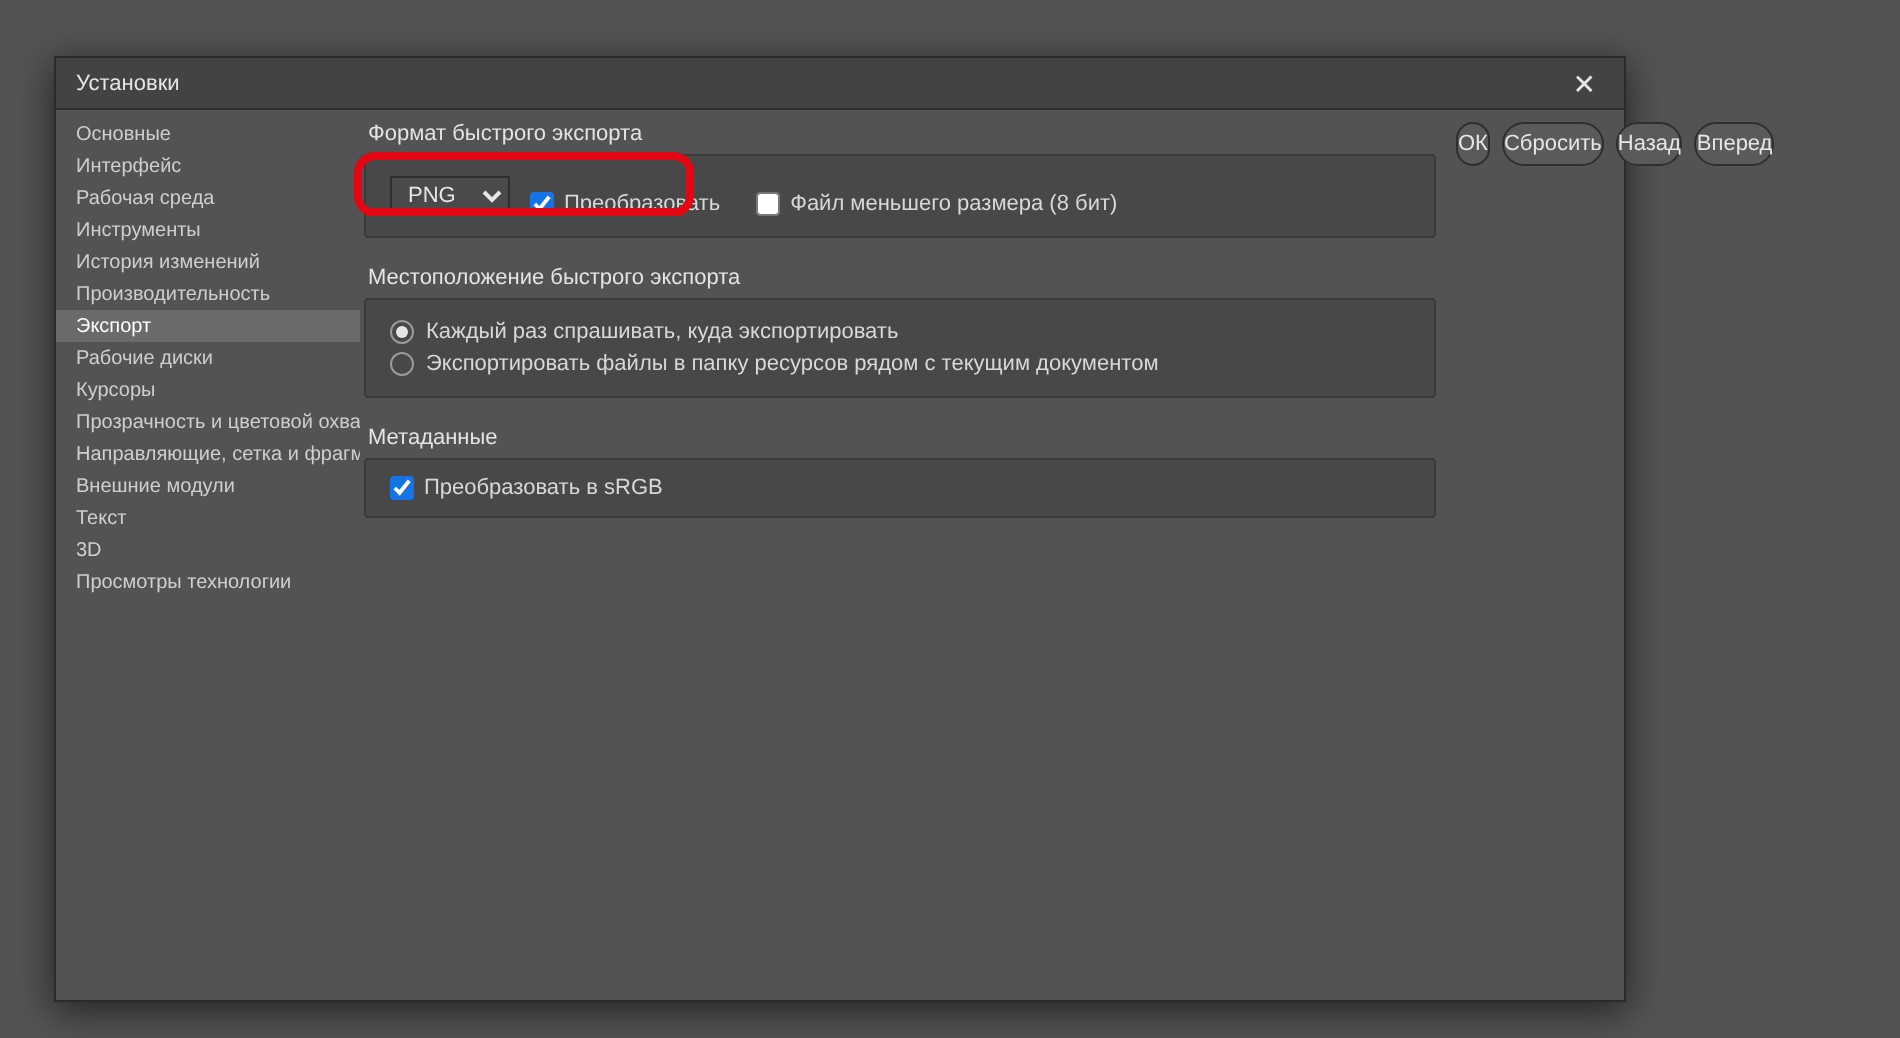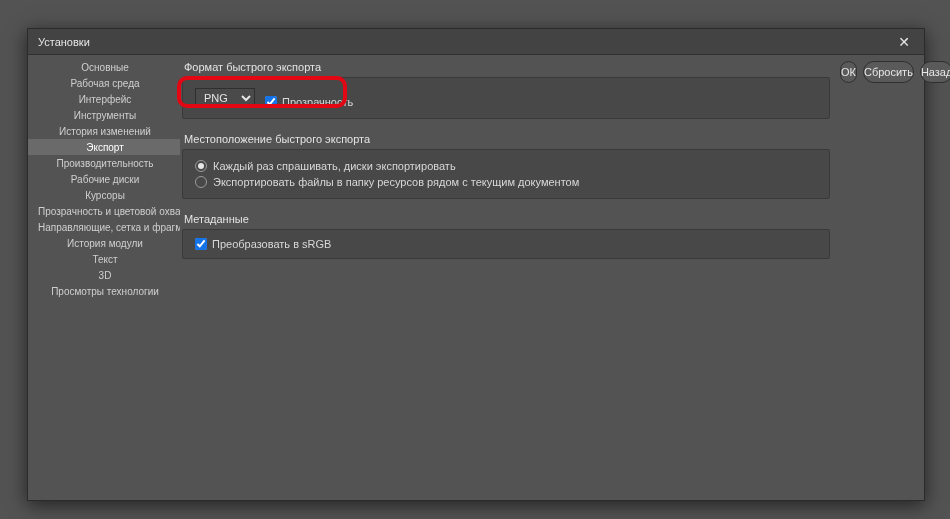--- a/index.html
+++ b/index.html
@@ -9,21 +9,21 @@
     font-size: 11px;
     color: #d8d8d8;
     width: 950px;
     height: 519px;
     overflow: hidden;
   }
   .dialog {
     position: absolute;
     left: 27px;
     top: 28px;
-    width: 898px;
+    width: 786px;
     height: 473px;
     background: #535353;
     border: 1px solid #2b2b2b;
     box-shadow: 0 4px 18px rgba(0,0,0,0.6);
     display: flex;
     flex-direction: column;
   }
   .titlebar {
     background: #434343;
     color: #e6e6e6;
@@ -49,21 +49,20 @@
     width: 152px;
     padding: 4px 0;
   }
   .sb-item {
     padding: 2.5px 8px 2.5px 10px;
     color: #cfcfcf;
     font-size: 10px;
     cursor: pointer;
     white-space: nowrap;
     overflow: hidden;
-    text-align: center;
   }
   .sb-item.selected {
     background: #6a6a6a;
     color: #fff;
   }
   .main {
     flex: 1;
     padding: 4px 6px 4px 2px;
     display: flex;
   }
@@ -135,58 +134,62 @@
 <body>
 
 <div class="dialog">
   <div class="titlebar">
     <span class="title">Установки</span>
     <span class="close-btn">✕</span>
   </div>
   <div class="body">
     <div class="sidebar" id="sidebar">
         <div class="sb-item">Основные</div>
+        <div class="sb-item">Интерфейс</div>
         <div class="sb-item">Рабочая среда</div>
-        <div class="sb-item">Интерфейс</div>
         <div class="sb-item">Инструменты</div>
         <div class="sb-item">История изменений</div>
+        <div class="sb-item">Производительность</div>
         <div class="sb-item selected">Экспорт</div>
-        <div class="sb-item">Производительность</div>
         <div class="sb-item">Рабочие диски</div>
         <div class="sb-item">Курсоры</div>
         <div class="sb-item">Прозрачность и цветовой охват</div>
         <div class="sb-item">Направляющие, сетка и фрагменты</div>
-        <div class="sb-item">История модули</div>
+        <div class="sb-item">Внешние модули</div>
         <div class="sb-item">Текст</div>
         <div class="sb-item">3D</div>
         <div class="sb-item">Просмотры технологии</div>
       </div>
 
     <div class="main">
       <div class="content">
 
         <div class="section-title">Формат быстрого экспорта</div>
         <div class="section-body" style="padding:10px 12px;">
           <div class="row">
             <select>
               <option>PNG</option>
             </select>
             <label class="cb">
               <input type="checkbox" id="cb-transp" checked="" style="">
-              <span>Прозрачность</span>
+              <span>Преобразовать</span>
+            </label>
+            <label class="cb" style="margin-left:8px;">
+              <input type="checkbox" id="cb-small" style="">
+              <span>Файл меньшего размера (8 бит)</span>
             </label>
           </div>
           <div class="highlight-ring" style="left:-6px; top:-2px; width:170px; height:32px;"></div>
         </div>
 
         <div class="section-title">Местоположение быстрого экспорта</div>
         <div class="section-body">
           <div class="radio-row selected">
             <span class="rb"></span>
-            <span>Каждый раз спрашивать, диски экспортировать</span>
+            <span>Каждый раз спрашивать, куда экспортировать</span>
           </div>
           <div class="radio-row">
             <span class="rb"></span>
             <span>Экспортировать файлы в папку ресурсов рядом с текущим документом</span>
           </div>
         </div>
 
         <div class="section-title">Метаданные</div>
 
         <div class="section-body">

